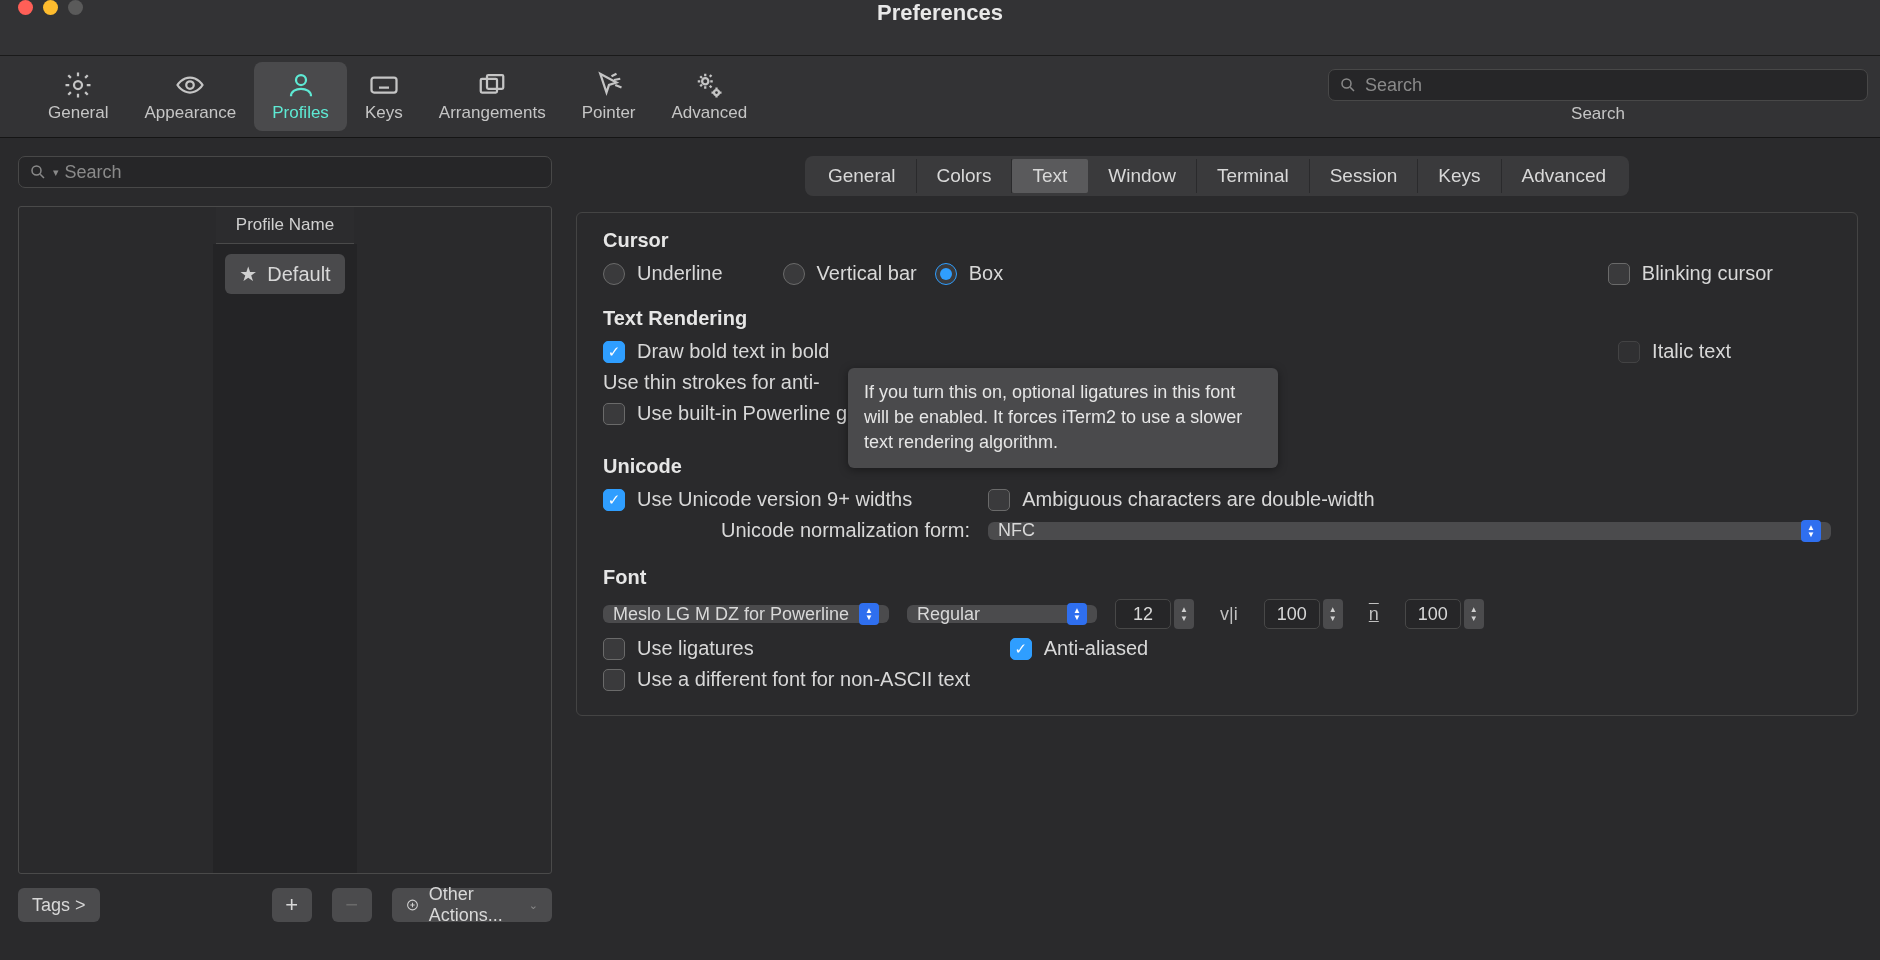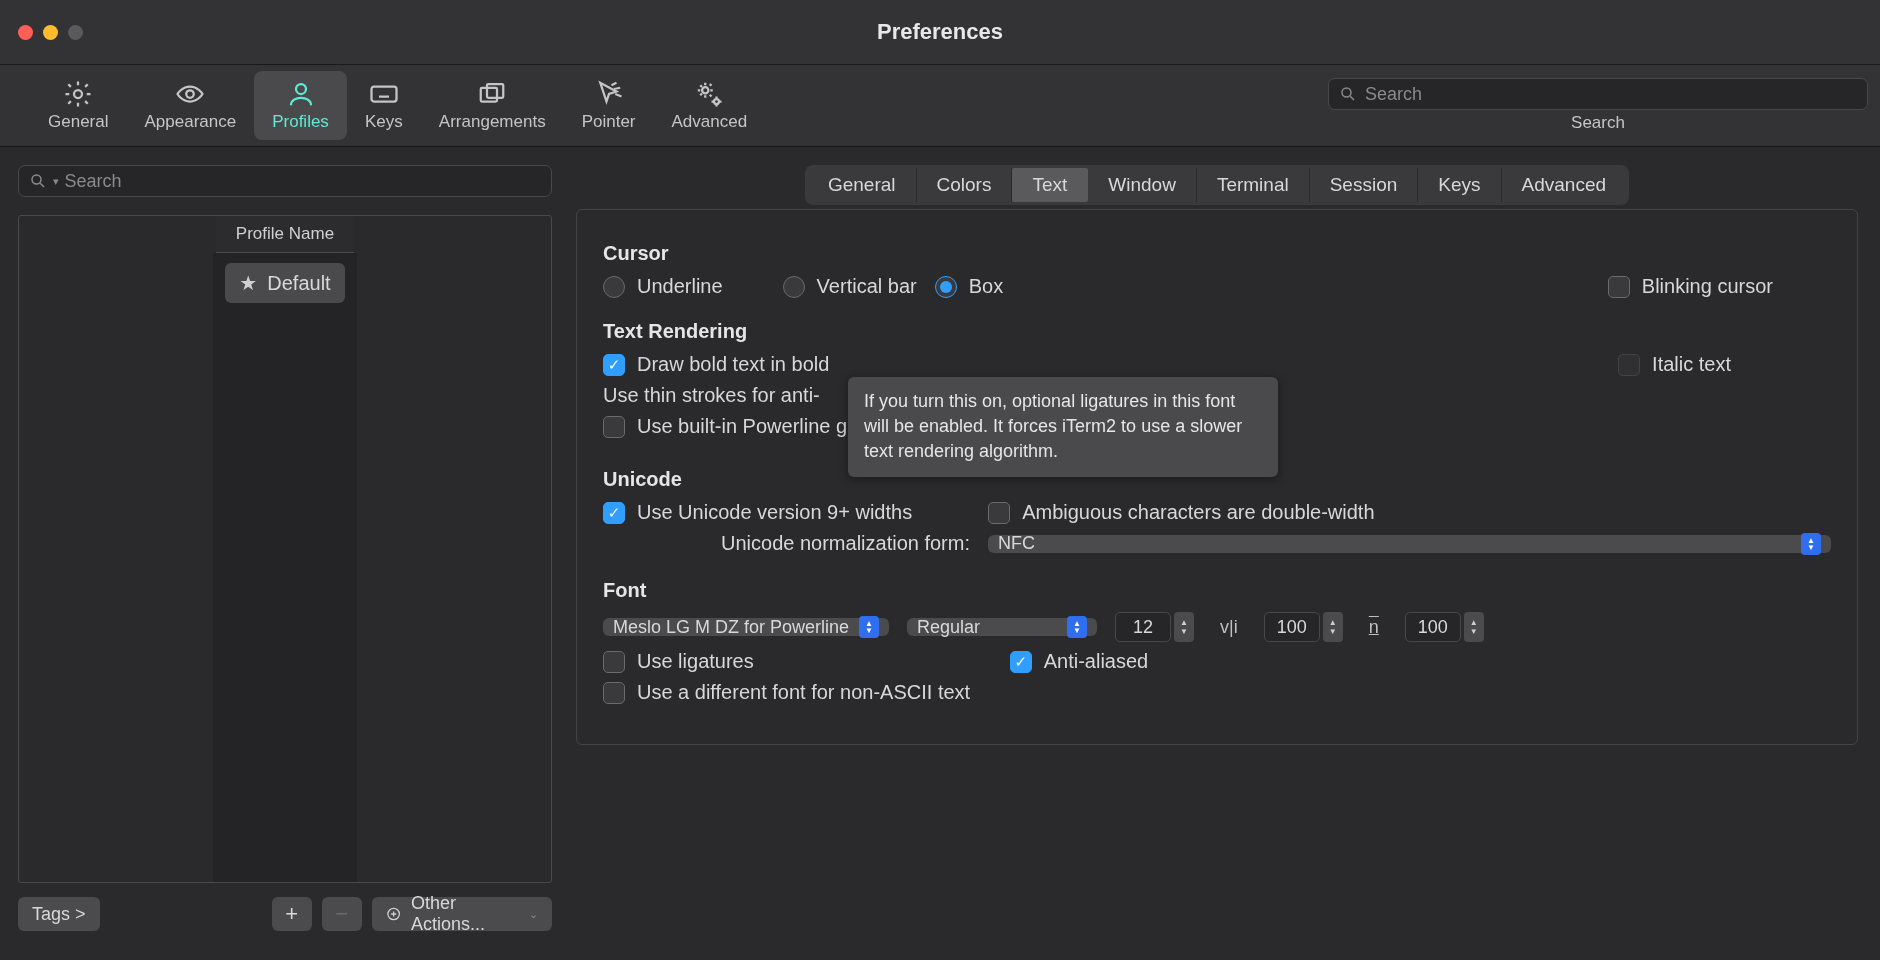--- a/index.html
+++ b/index.html
@@ -6,24 +6,23 @@
 body {
   font-family: -apple-system, "Helvetica Neue", Arial, sans-serif;
   background: #2a2a2c;
   color: #d8d8d8;
   width: 1880px;
   height: 960px;
   overflow: hidden;
   font-size: 17px;
 }
 .titlebar {
-  height: 65px;
+  height: 56px;
   background: #333335;
   display: flex;
-  align-items: center;
   position: relative;
   border-bottom: 1px solid #1a1a1a;
 }
 .traffic { display: flex; gap: 10px; padding-left: 18px; }
 .tl { width: 15px; height: 15px; border-radius: 50%; }
 .tl.r { background: #ff5f57; }
 .tl.y { background: #febc2e; }
 .tl.g { background: #5a5a5a; }
 .title { position: absolute; left: 0; right: 0; text-align: center; font-weight: 600; color: #e8e8e8; font-size: 22px; }
 
@@ -86,21 +85,21 @@
   font-size: 17px; color: #d0d0d0;
 }
 .profile-body { flex:1; background:#242426; padding: 10px 12px; }
 .profile-row {
   background: #4a4a4c; border-radius: 6px;
   padding: 8px 14px; display:flex; align-items:center; gap:10px;
   font-size: 20px;
 }
 .star { color:#d0d0d0; }
 .side-footer {
-  display: flex; gap: 10px; margin-top: 14px; align-items: center;
+  display: flex; gap: 20px; margin-top: 14px; align-items: center;
 }
 .btn {
   background: #4b4b4d; border-radius: 6px;
   height: 34px; display:flex; align-items:center; justify-content:center;
   color: #d8d8d8; cursor:pointer;
 }
 .btn.tags { padding: 0 14px; font-size: 18px; }
 .btn.sm { width: 40px; font-size: 22px; font-weight:300; }
 .btn.disabled { color:#6a6a6a; }
 .btn.actions { flex:1; padding: 0 14px; justify-content:space-between; font-size:18px; }
@@ -110,22 +109,22 @@
   display: flex; background: #3a3a3c; border-radius: 8px;
   padding: 3px; gap: 0; width: fit-content; margin: 0 auto;
 }
 .seg {
   padding: 6px 20px; font-size: 19px; color: #d8d8d8; cursor:pointer;
   border-right: 1px solid #2a2a2c;
 }
 .seg:last-child{border-right:none;}
 .seg.active { background: #5a5a5c; border-radius: 2px; border-right-color:transparent;}
 .panel {
-  margin-top: 4px; border: 1px solid #444; border-radius: 6px;
-  padding: 32px 26px;
+  margin-top: 16px; border: 1px solid #444; border-radius: 6px;
+  padding: 16px 26px;
 }
 .sect { font-weight: 600; font-size: 20px; color:#e6e6e6; margin-bottom: 10px;}
 .row { display:flex; align-items:center; gap: 18px; margin: 8px 0; font-size: 20px; }
 .radio, .check {
   width: 22px; height:22px; border-radius:50%;
   border: 1px solid #6a6a6a; background:#3a3a3c;
   display:inline-flex; align-items:center; justify-content:center;
 }
 .radio.on { border-color:#2f9eff; }
 .radio.on::after { content:""; width:12px; height:12px; border-radius:50%; background:#2f9eff; }

